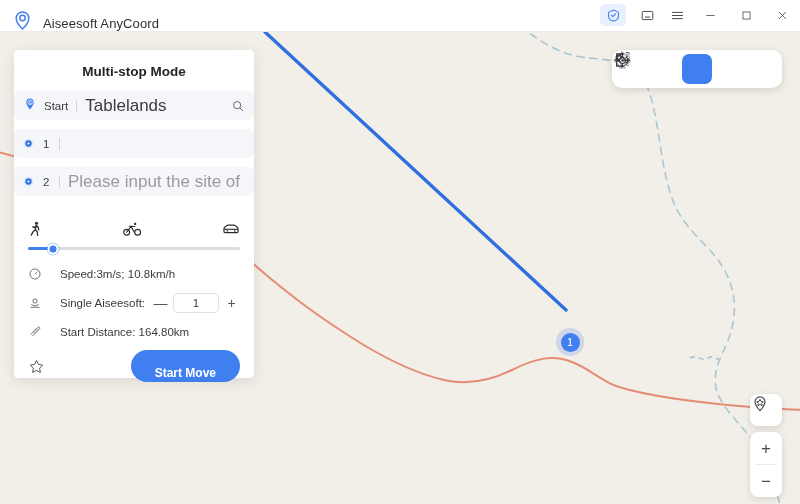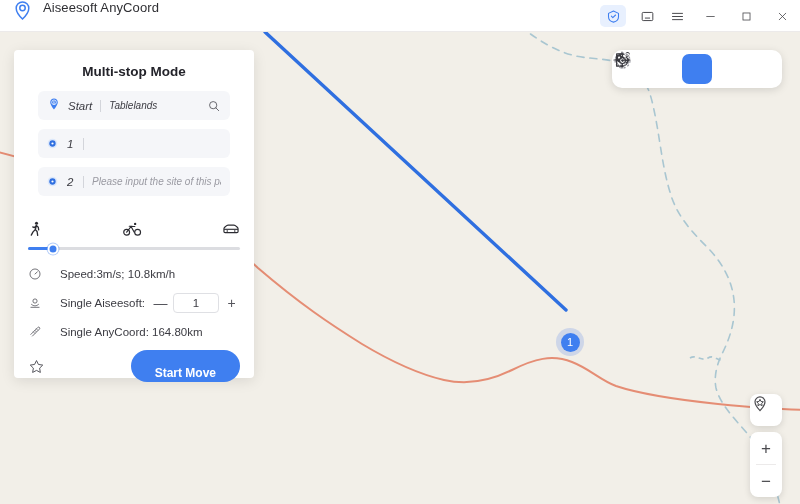--- a/index.html
+++ b/index.html
@@ -14,21 +14,21 @@
     width: 800px; height: 504px;
     background: #ffffff;
     overflow: hidden;
   }
 
   
   .titlebar {
     position: absolute; top: 0; left: 0;
     width: 800px; height: 32px;
     background: #ffffff;
-    display: flex; align-items: flex-start;
+    display: flex; align-items: flex-end;
     border-bottom: 1px solid #eceaea;
     z-index: 40;
   }
   .tb-logo { margin-left: 12px; display: flex; align-items: center; }
   .tb-title {
     margin-left: 10px;
     font-size: 13px;
     color: #2f2f33;
     letter-spacing: .1px;
   }
@@ -140,42 +140,42 @@
     z-index: 20;
     display: flex; flex-direction: column;
   }
   .panel-title {
     text-align: center;
     font-size: 13.5px;
     font-weight: bold;
     color: #23232a;
     padding: 14px 0 12px;
   }
-  .rows { padding: 0 24px; font-style: italic; }
+  .rows { padding: 0 0; }
   .row {
     height: 29px;
     background: #f5f6f9;
     border-radius: 6px;
     display: flex; align-items: center;
     padding: 0 9px;
     margin-bottom: 9px;
   }
   .row .lbl {
     font-size: 11.5px;
     color: #3b3b42;
     margin-left: 7px;
     white-space: nowrap;
   }
   .row .divider {
     width: 1px; height: 12px;
     background: #d3d5db;
     margin: 0 8px;
   }
   .row .val {
-    font-size: 10px;
+    font-size: 17px;
     color: #3b3b42;
     white-space: nowrap; overflow: hidden; text-overflow: clip;
     flex: 1;
   }
   .row .val.ph { color: #9a9aa2; }
   .row .search { margin-left: auto; display: flex; align-items: center; }
   .row .num {
     font-size: 11.5px; color: #3b3b42;
     margin-left: 9px; min-width: 8px;
   }
@@ -503,21 +503,21 @@
         </span>
       </div>
 
       <div class="iline">
         <span class="ic">
           <svg width="14" height="14" viewBox="0 0 24 24">
             <path d="M4.4 19.6 16.8 7.2a2 2 0 0 1 2.8 0 2 2 0 0 1 0 2.8L7.2 22.4" fill="none" stroke="#55555c" stroke-width="1.4" stroke-linejoin="round" transform="translate(0,-3)"></path>
             <path d="M14.4 6.6l2.4 2.4M11.8 9.2l2.4 2.4M9.2 11.8l2.4 2.4" stroke="#55555c" stroke-width="1.1" stroke-linecap="round"></path>
           </svg>
         </span>
-        <span class="tx">Single AnyCoord: 164.80km</span>
+        <span class="tx">Start Distance: 164.80km</span>
       </div>
 
     </div>
 
     <div class="footer">
       <span class="star">
         <svg width="17" height="17" viewBox="0 0 24 24">
           <path d="M12 3.6l2.7 5.5 6.1.9-4.4 4.3 1.05 6.1L12 17.5l-5.45 2.9L7.6 14.3 3.2 10l6.1-.9z" fill="none" stroke="#55555c" stroke-width="1.4" stroke-linejoin="round"></path>
         </svg>
       </span>

